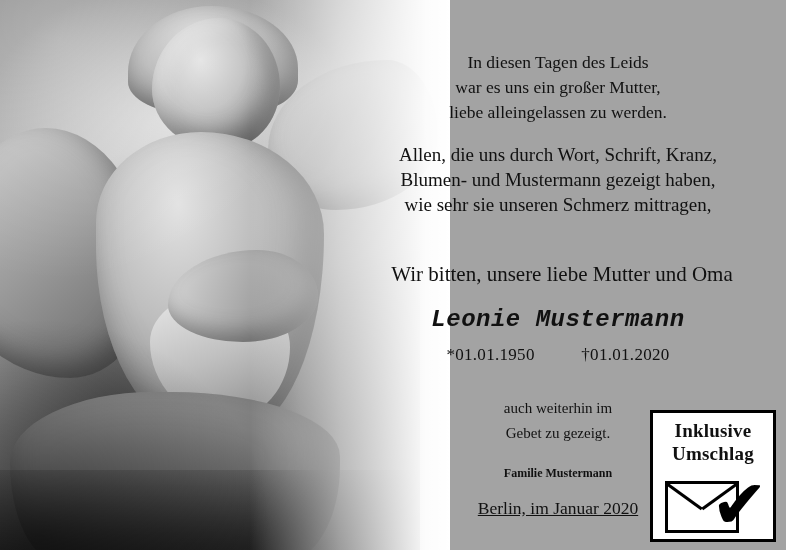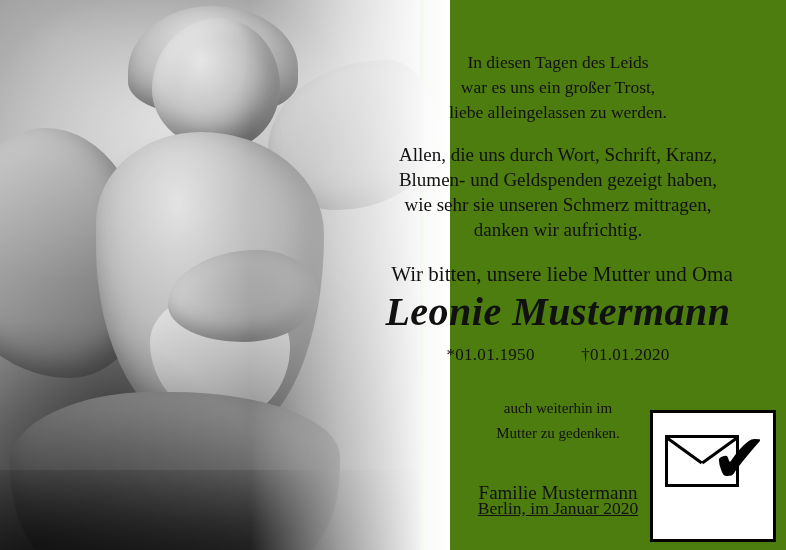--- a/index.html
+++ b/index.html
@@ -5,21 +5,21 @@
   html, body {
     margin: 0;
     padding: 0;
     background: #ffffff;
   }
   .card {
     position: relative;
     width: 786px;
     height: 550px;
     overflow: hidden;
-    background: #4d7c0f;
+    background: #a3a3a3;
     font-family: "Liberation Serif", serif;
     color: #111111;
   }
 
   
   .photo {
     position: absolute;
     left: 0;
     top: 0;
     width: 420px;
@@ -125,49 +125,48 @@
     line-height: 25px;
   }
   .request {
     position: absolute;
     left: 4px; top: 262px; width: 456px;
     font-size: 21px;
     line-height: 25px;
   }
   .name {
     position: absolute;
-    left: 0; top: 288px; width: 456px;
-    font-family: Liberation Serif, serif;
+    left: 0; top: 296px; width: 456px;
+    font-family: Liberation Mono, monospace;
     font-style: italic;
     font-weight: bold;
-    font-size: 40px;
+    font-size: 24px;
     letter-spacing: .5px;
     line-height: 48px;
   }
   .dates {
     position: absolute;
     left: 0; top: 345px; width: 456px;
     font-size: 17px;
     letter-spacing: .3px;
     font-family: Liberation Serif, serif;
   }
   .dates .d-birth { margin-right: 42px; }
   .closing {
     position: absolute;
     left: 0; top: 396px; width: 456px;
     font-size: 15px;
     line-height: 25px;
   }
   .family {
     position: absolute;
     left: 0; top: 460px; width: 456px;
-    font-size: 19px;
-    font-weight: normal;
+    font-size: 12px;
+    font-weight: bold;
     line-height: 26px;
-    margin-top: 20px;
   }
   .place {
     position: absolute;
     left: 0; top: 496px; width: 456px;
     font-size: 17.5px;
     line-height: 24px;
     text-decoration: underline;
   }
 
   
@@ -252,49 +251,50 @@
       <div class="s-ground"></div>
     </div>
     <div class="photo-vignette"></div>
   </div>
   <div class="photo-fade"></div>
 
   <div class="text-area">
 
     <div class="verse">
       <div>In diesen Tagen des Leids</div>
-      <div>war es uns ein großer Trost,</div>
+      <div>war es uns ein großer Mutter,</div>
       <div>liebe alleingelassen zu werden.</div>
     </div>
 
     <div class="thanks">
       <div>Allen, die uns durch Wort, Schrift, Kranz,</div>
-      <div>Blumen- und Geldspenden gezeigt haben,</div>
+      <div>Blumen- und Mustermann gezeigt haben,</div>
       <div>wie sehr sie unseren Schmerz mittragen,</div>
-      <div>danken wir aufrichtig.</div>
     </div>
 
     <div class="request">Wir bitten, unsere liebe Mutter und Oma</div>
 
     <div class="name">Leonie Mustermann</div>
 
     <div class="dates">
       <span class="d-birth">*01.01.1950</span>
       <span class="d-death">†01.01.2020</span>
     </div>
 
     <div class="closing">
       <div>auch weiterhin im</div>
-      <div>Mutter zu gedenken.</div>
+      <div>Gebet zu gezeigt.</div>
     </div>
 
     <div class="family">Familie Mustermann</div>
     <div class="place">Berlin, im Januar 2020</div>
   </div>
 
   <div class="badge">
+    <div class="badge-line">Inklusive</div>
+    <div class="badge-line">Umschlag</div>
     <div class="badge-art">
       <div class="envelope"></div>
       <div class="checkmark">✔</div>
     </div>
   </div>
 
 </div>
 
 </body></html>

